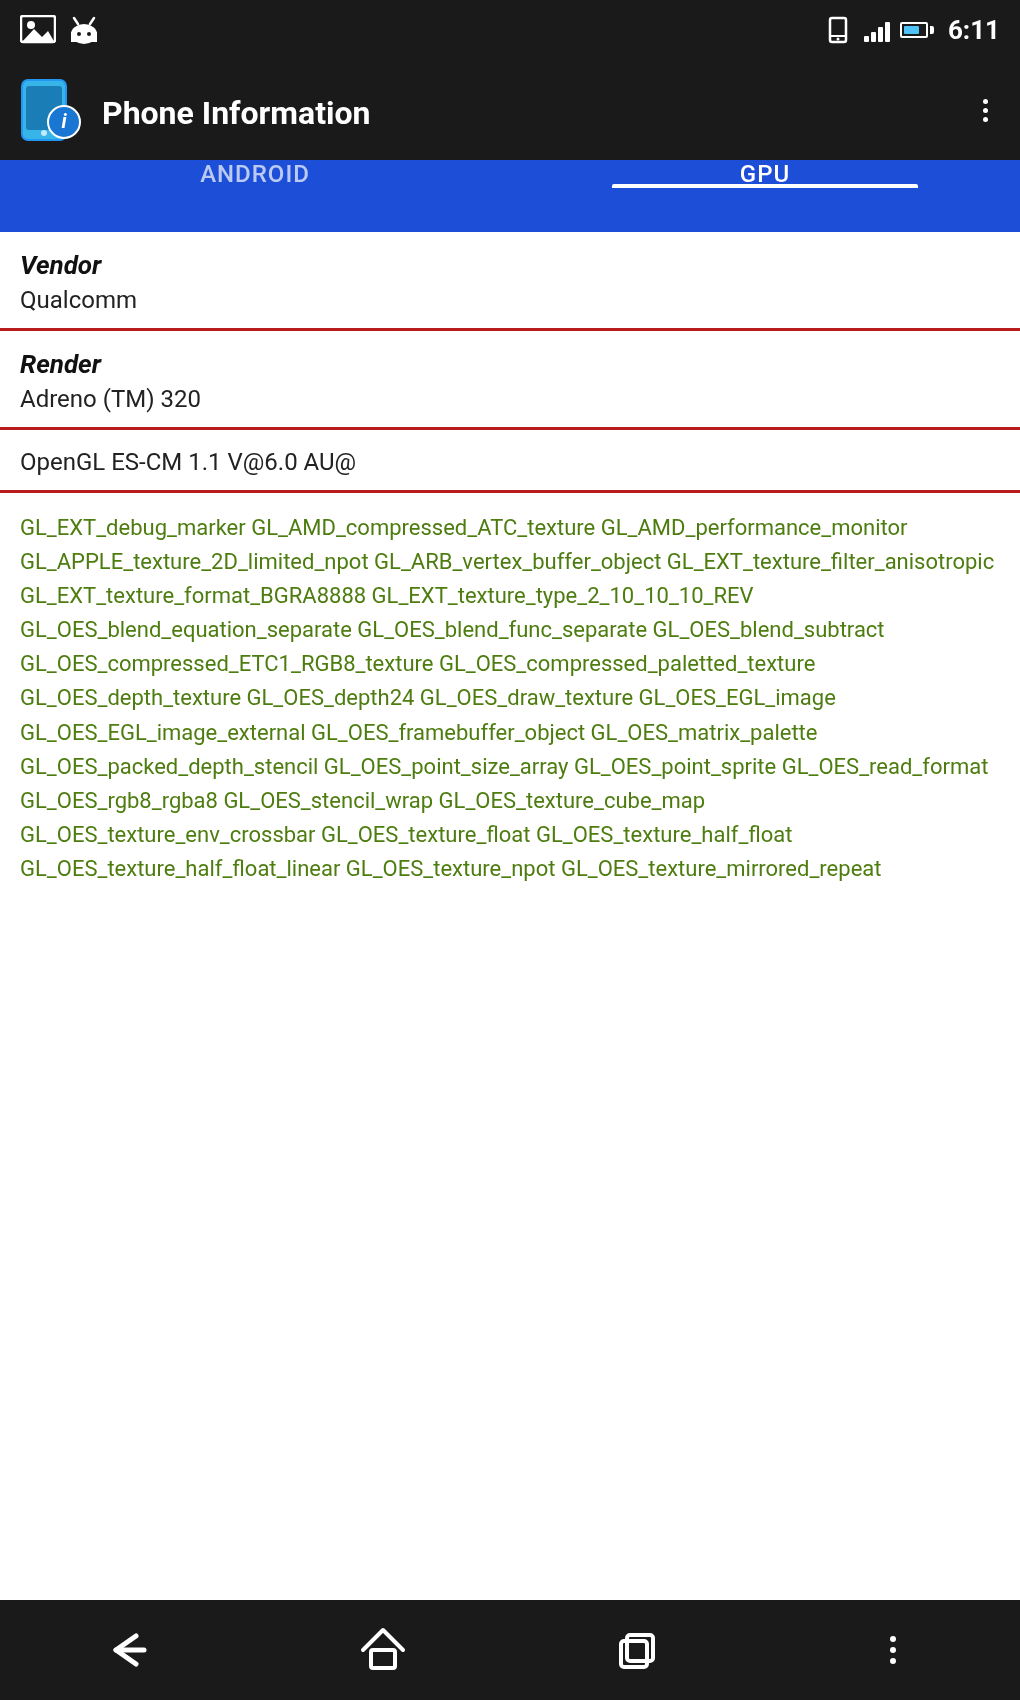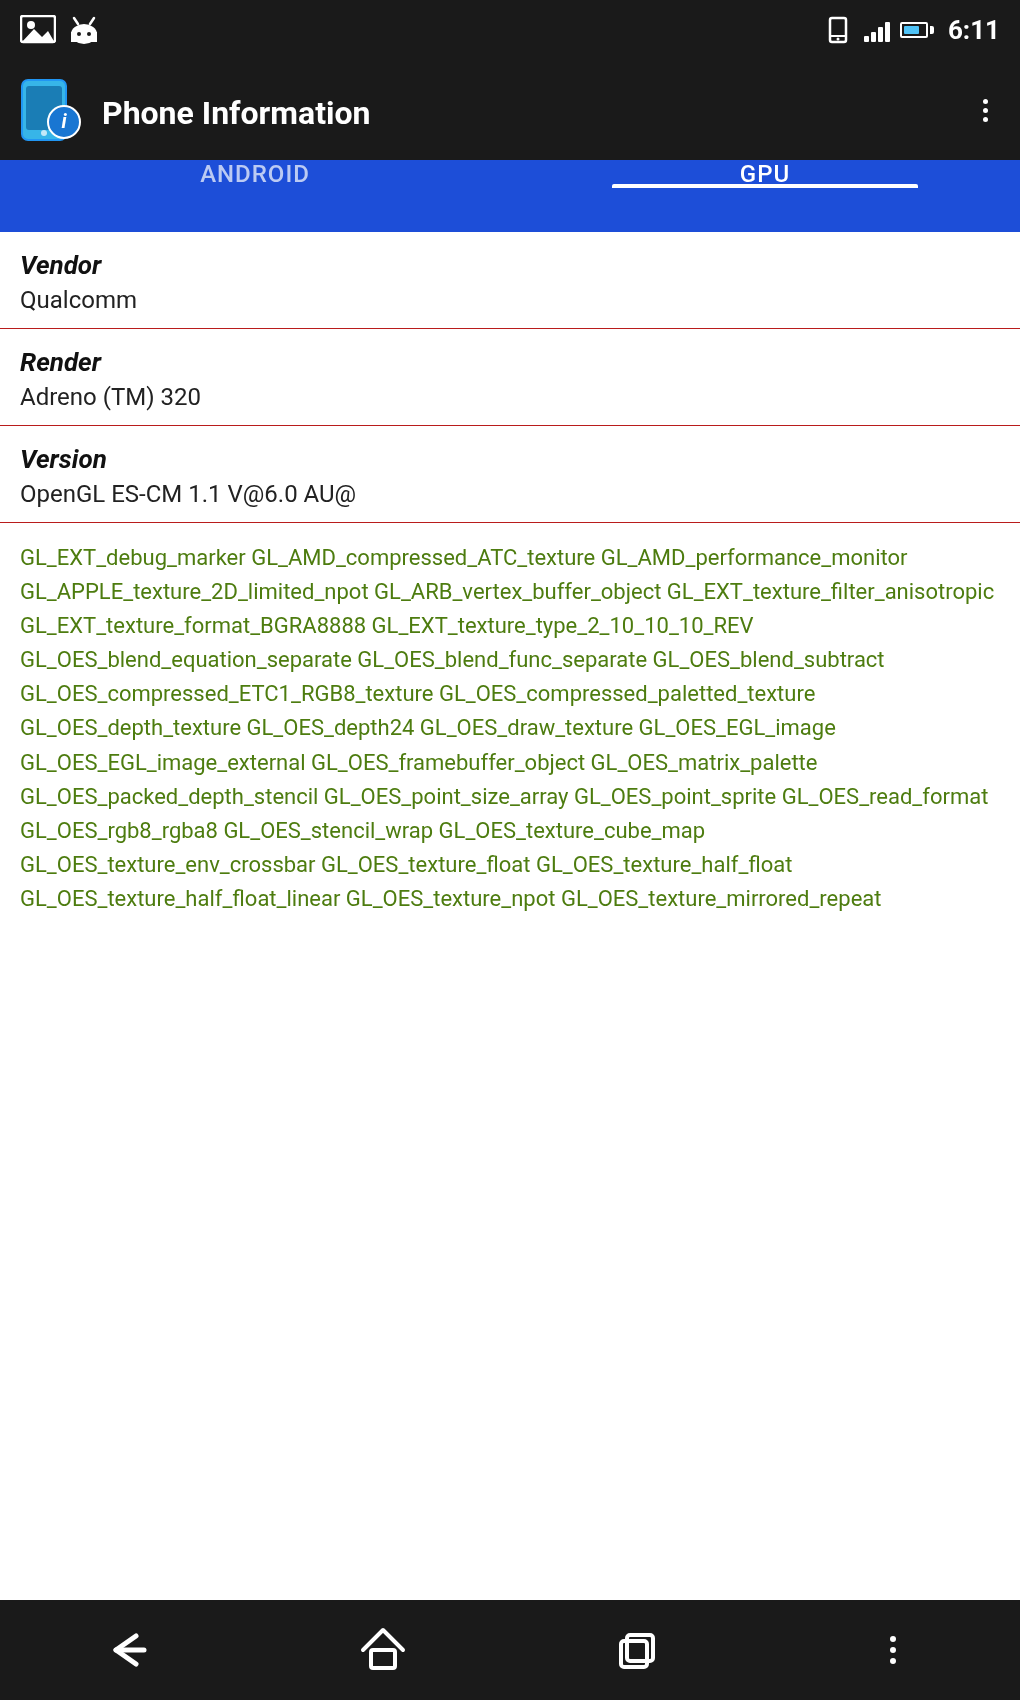--- a/index.html
+++ b/index.html
@@ -153,21 +153,21 @@
     
     .content {
       background: white;
       flex: 1;
       overflow-y: auto;
       padding: 0;
     }
 
     .info-section {
       padding: 18px 20px 14px 20px;
-      border-bottom: 1px solid #b91c1c;
+      border-bottom: 3px solid #b91c1c;
     }
     .info-label {
       font-size: 26px;
       font-weight: bold;
       font-style: italic;
       color: #111;
       margin-bottom: 6px;
     }
     .info-value {
       font-size: 24px;
@@ -289,21 +289,20 @@
     <div class="info-label">Vendor</div>
     <div class="info-value">Qualcomm</div>
   </div>
 
   <div class="info-section">
     <div class="info-label">Render</div>
     <div class="info-value">Adreno (TM) 320</div>
   </div>
 
   <div class="info-section">
-    <div class="info-label">Version</div>
     <div class="info-value">OpenGL ES-CM 1.1 V@6.0 AU@</div>
   </div>
 
   <div class="extension-section">
     <div class="extension-text">GL_EXT_debug_marker GL_AMD_compressed_ATC_texture GL_AMD_performance_monitor GL_APPLE_texture_2D_limited_npot GL_ARB_vertex_buffer_object GL_EXT_texture_filter_anisotropic GL_EXT_texture_format_BGRA8888 GL_EXT_texture_type_2_10_10_10_REV GL_OES_blend_equation_separate GL_OES_blend_func_separate GL_OES_blend_subtract GL_OES_compressed_ETC1_RGB8_texture GL_OES_compressed_paletted_texture GL_OES_depth_texture GL_OES_depth24 GL_OES_draw_texture GL_OES_EGL_image GL_OES_EGL_image_external GL_OES_framebuffer_object GL_OES_matrix_palette GL_OES_packed_depth_stencil GL_OES_point_size_array GL_OES_point_sprite GL_OES_read_format GL_OES_rgb8_rgba8 GL_OES_stencil_wrap GL_OES_texture_cube_map GL_OES_texture_env_crossbar GL_OES_texture_float GL_OES_texture_half_float GL_OES_texture_half_float_linear GL_OES_texture_npot GL_OES_texture_mirrored_repeat</div>
   </div>
 
 </div>
 
 <div class="bottom-nav">

